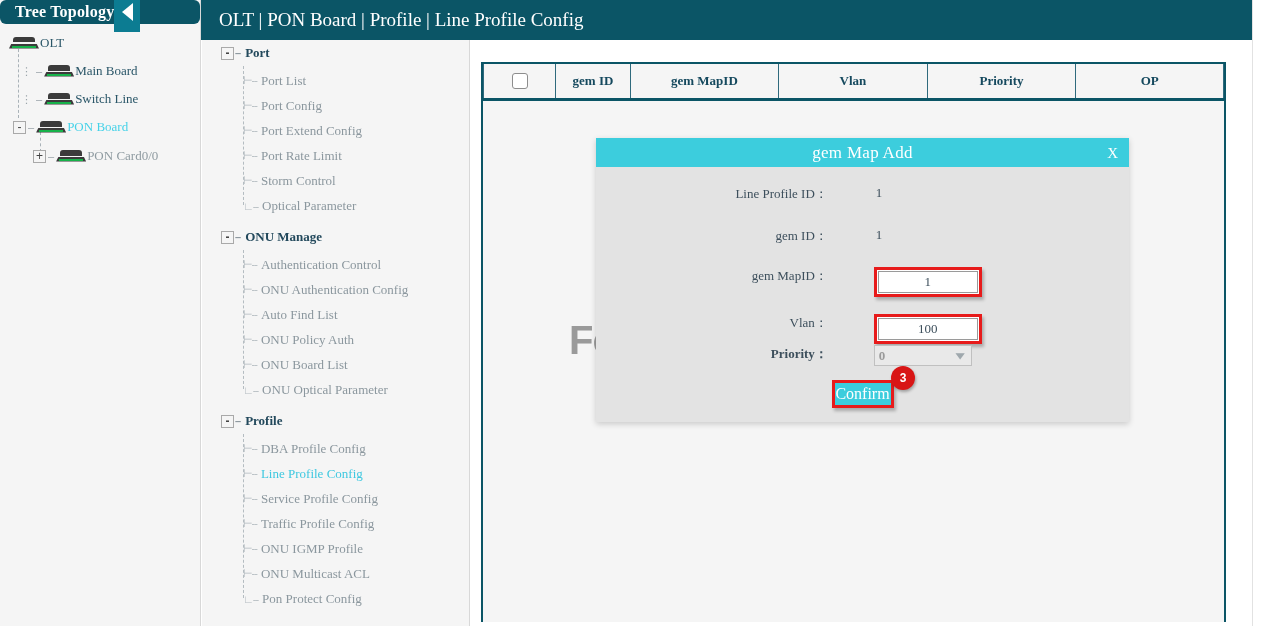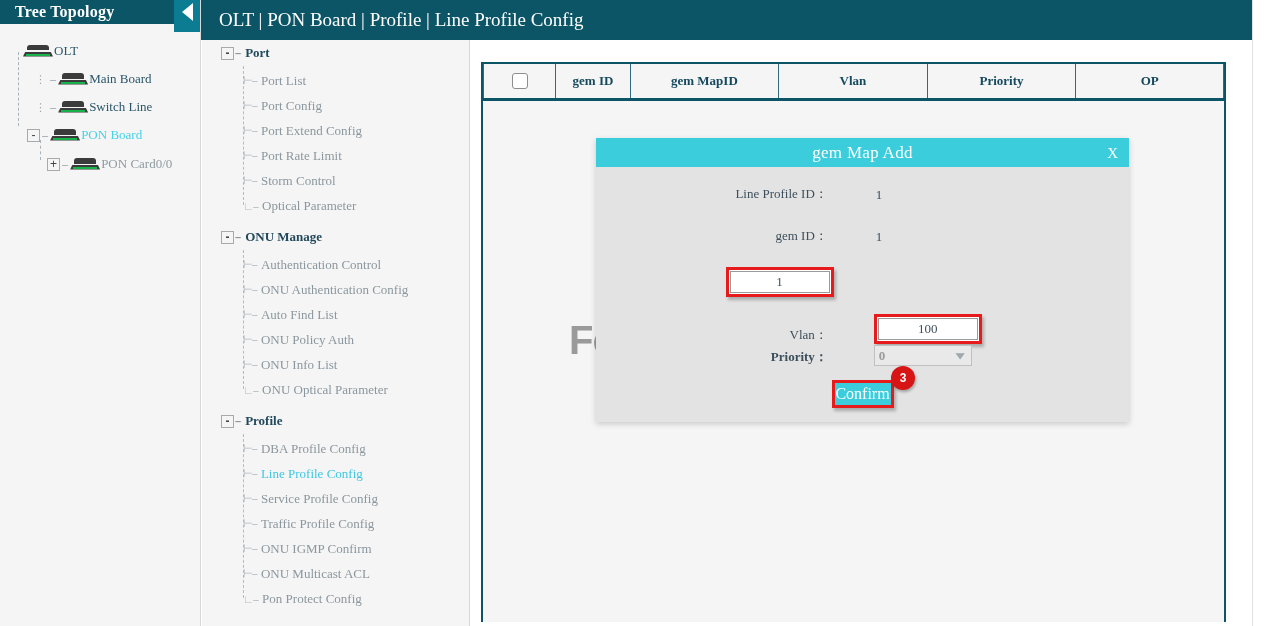--- a/index.html
+++ b/index.html
@@ -23,22 +23,23 @@
     height: 626px;
     background: #f5f5f5;
     border-right: 1px solid #d8d8d8;
     box-sizing: border-box;
   }
   #tree-header {
     height: 24px;
     background: #0b5566;
     display: flex;
     align-items: center;
-    justify-content: space-between;
-    box-sizing: border-box;
+    justify-content: flex-start;
+    box-sizing: border-box;
+    border-radius: 6px;
   }
   #tree-header .title {
     color: #ffffff;
     font-size: 16px;
     font-weight: bold;
     padding-left: 15px;
     letter-spacing: .2px;
     white-space: nowrap;
   }
   #collapse-btn {
@@ -51,23 +52,22 @@
     cursor: pointer;
   }
   #collapse-btn .tri {
     width: 0; height: 0;
     border-top: 9px solid transparent;
     border-bottom: 9px solid transparent;
     border-right: 11px solid #ffffff;
   }
 
   #tree-body {
-    padding: 8px 0 0 15px;
-    position: relative;
-    margin-top: 8px;
+    padding: 8px 0 0 1px;
+    position: relative;
   }
   .tnode {
     display: flex;
     align-items: center;
     height: 22px;
     position: relative;
     white-space: nowrap;
     font-size: 13px;
   }
   .tnode .lbl { color: #2a5668; cursor: pointer; }
@@ -338,21 +338,21 @@
     cursor: pointer;
     line-height: 1;
   }
   #modal-body {
     background: #e3e3e3;
     padding: 18px 0 14px 0;
     position: relative;
   }
   .frow {
     display: flex;
-    align-items: flex-end;
+    align-items: flex-start;
     justify-content: center;
     margin-bottom: 13px;
     position: relative;
     gap: 41px;
   }
   .frow .flabel {
     width: 254px;
     text-align: right;
     font-size: 13px;
     color: #3d4f5c;
@@ -581,21 +581,21 @@
       <div class="nav-item">
           <span class="tick">⊢--</span>
           <span>Auto Find List</span>
         </div>
       <div class="nav-item">
           <span class="tick">⊢--</span>
           <span>ONU Policy Auth</span>
         </div>
       <div class="nav-item">
           <span class="tick">⊢--</span>
-          <span>ONU Info List</span>
+          <span>ONU Board List</span>
         </div>
       <div class="nav-item">
           <span class="tick">∟--</span>
           <span>ONU Optical Parameter</span>
         </div>
     </div>
   </div>
 
   <div class="nav-group" style="margin-top:6px;">
     <div class="nav-group-head">
@@ -616,21 +616,21 @@
       <div class="nav-item">
           <span class="tick">⊢--</span>
           <span>Service Profile Config</span>
         </div>
       <div class="nav-item">
           <span class="tick">⊢--</span>
           <span>Traffic Profile Config</span>
         </div>
       <div class="nav-item">
           <span class="tick">⊢--</span>
-          <span>ONU IGMP Confirm</span>
+          <span>ONU IGMP Profile</span>
         </div>
       <div class="nav-item">
           <span class="tick">⊢--</span>
           <span>ONU Multicast ACL</span>
         </div>
       <div class="nav-item">
           <span class="tick">∟--</span>
           <span>Pon Protect Config</span>
         </div>
     </div>
@@ -684,20 +684,21 @@
       <span class="flabel">Line Profile ID：</span>
       <span class="fstatic">1</span>
     </div>
 
     <div class="frow" style="margin-bottom:22px;">
       <span class="flabel">gem ID：</span>
       <span class="fstatic">1</span>
     </div>
 
     <div class="frow" style="margin-bottom:17px;">
+      <span class="flabel">gem MapID：</span>
       <span class="fcell">
         <span class="hl-box">
           <input class="txtinput" type="text" value="1" style="">
         </span>
       </span>
 
     </div>
 
     <div class="frow" style="margin-bottom:1px;">
       <span class="flabel">Vlan：</span>

